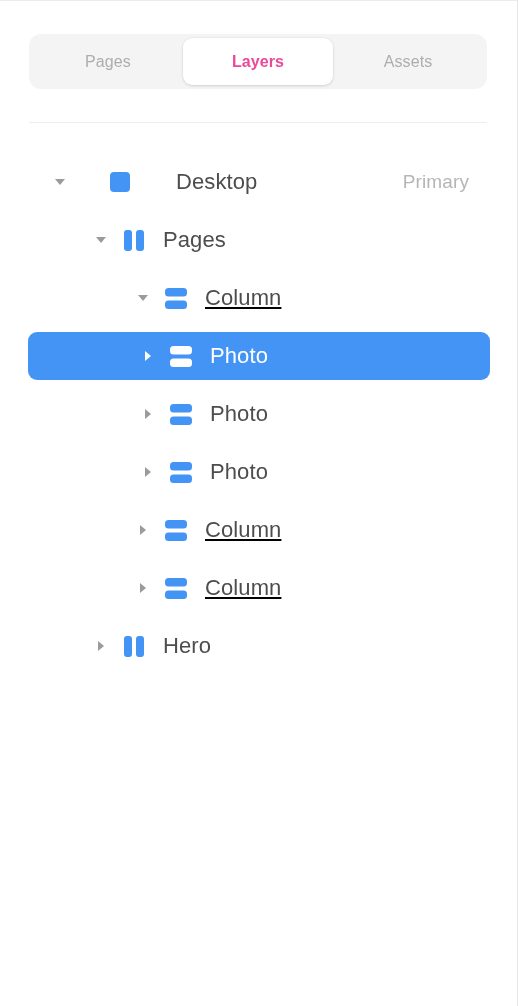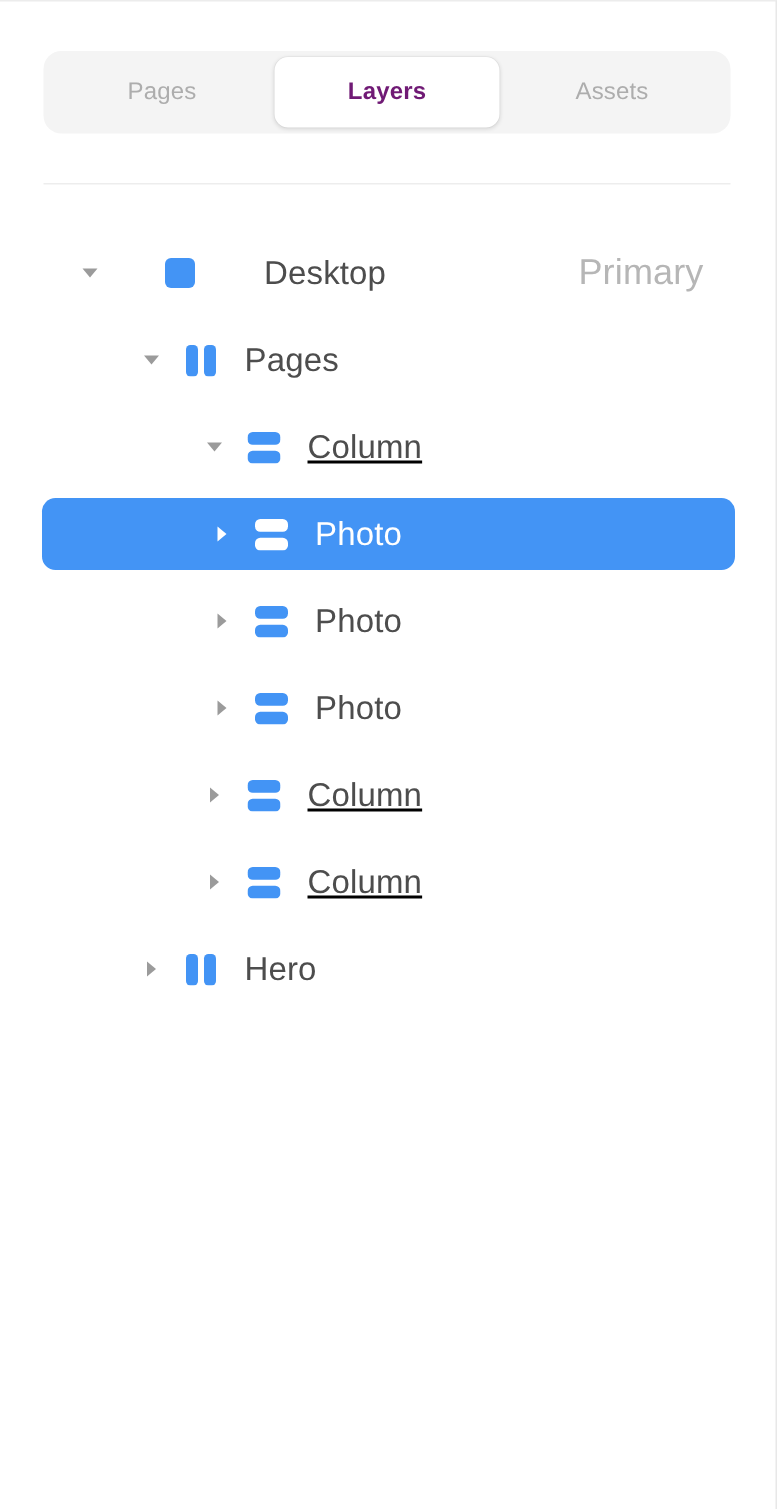--- a/index.html
+++ b/index.html
@@ -49,21 +49,21 @@
     color: #adadad;
     letter-spacing: 0.1px;
     cursor: pointer;
     user-select: none;
     background: transparent;
     border: none;
     font-family: "Liberation Sans", sans-serif;
   }
   .tab.is-active {
     background: #ffffff;
-    color: #701a75;
+    color: #ec4899;
     font-weight: bold;
     box-shadow: 0 1px 3px rgba(0,0,0,0.13), 0 0 0 0.5px rgba(0,0,0,0.04);
   }
 
   .divider {
     position: absolute;
     left: 29px;
     top: 121px;
     width: 458px;
     height: 1px;
@@ -136,21 +136,21 @@
     color: #4d4d4d;
     margin-left: 14px;
     letter-spacing: 0.1px;
     white-space: nowrap;
   }
   .row.is-selected .row-label { color: #ffffff; }
 
   .row-badge {
     margin-left: auto;
     margin-right: 21px;
-    font-size: 24px;
+    font-size: 19px;
     color: #b6b6b6;
     letter-spacing: 0.1px;
     white-space: nowrap;
   }
 
   
   .depth-0 { padding-left: 20px; gap: 27px; }
   .depth-1 { padding-left: 61px; }
   .depth-2 { padding-left: 103px; text-decoration: underline; }
   .depth-3 { padding-left: 108px; }

